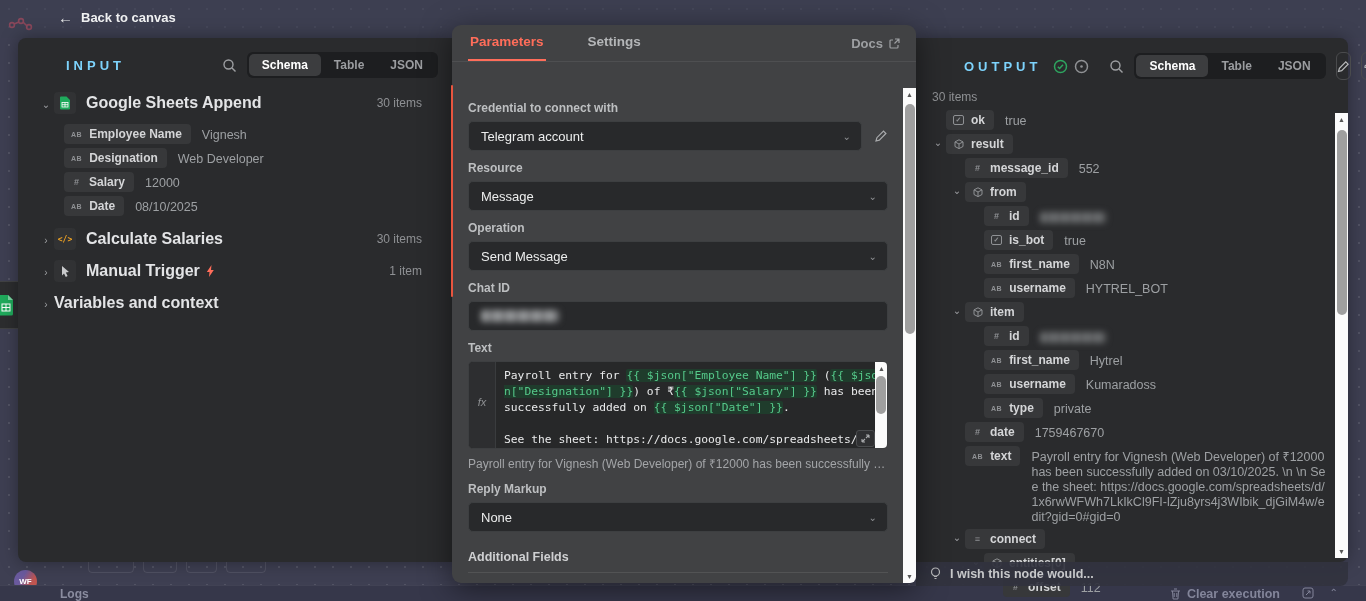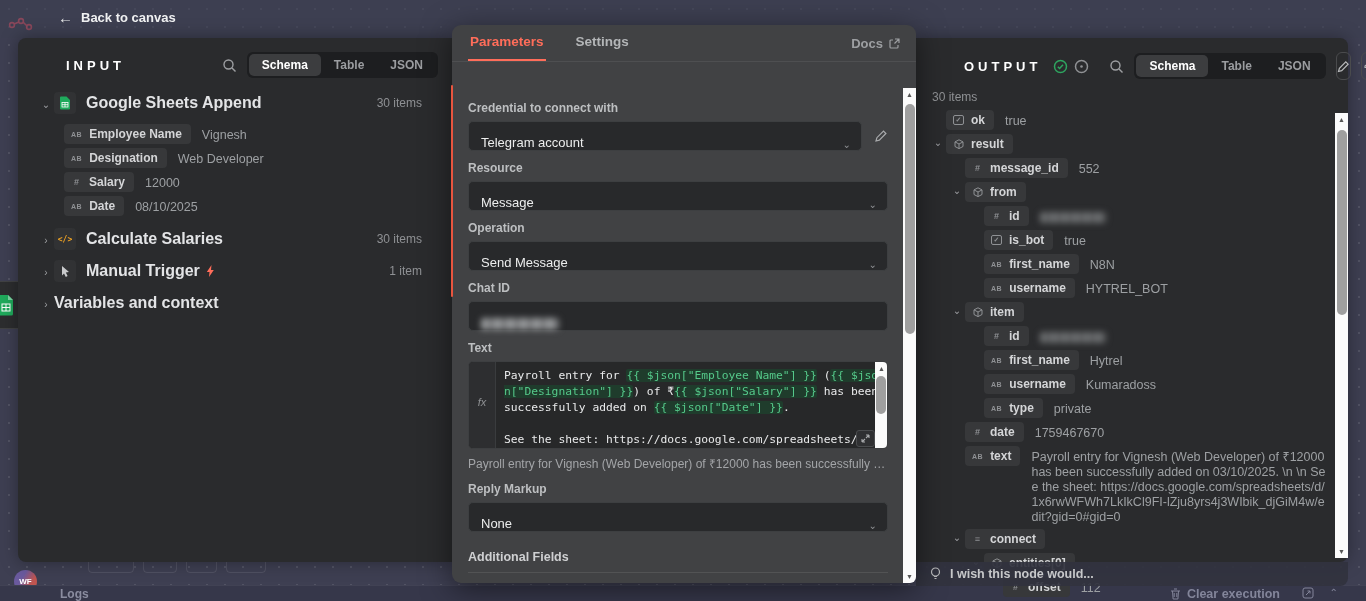--- a/index.html
+++ b/index.html
@@ -31,21 +31,21 @@
   .logs-strip { position:absolute; left:0; top:585px; width:1366px; height:16px; background:#36374a; border-top:1px solid rgba(255,255,255,.06); }
   .logs-label { position:absolute; left:60px; top:587px; font-size:12px; font-weight:bold; color:#8b8da0; }
   .clear-exec { position:absolute; right:86px; top:587px; display:flex; gap:6px; align-items:center; color:#83859a; font-size:12.5px; font-weight:bold; cursor:pointer; }
   .log-ico { position:absolute; top:587px; color:#83859a; font-size:11px; cursor:pointer; }
 
   
   .panel { position:absolute; top:38px; height:524px; background:#2a2b2d; box-shadow:0 0 18px rgba(0,0,0,.35); }
   #input-panel { left:18px; width:434px; border-radius:8px 0 0 8px; }
   #output-panel { left:916px; width:432px; border-radius:0 8px 8px 0; }
   .panel-head { display:flex; align-items:center; padding:14px 14px 10px 16px; gap:10px; }
-  .panel-title { font-size:13px; font-weight:bold; letter-spacing:4px; color:#ffffff;padding-left:32px; }
+  .panel-title { font-size:13px; font-weight:bold; letter-spacing:4px; color:#7dd3fc;padding-left:32px; }
   .head-spacer { flex:1; }
   .seg { display:flex; background:#1d1e20; border-radius:6px; padding:2px; }
   .seg .opt { font-size:12px; font-weight:bold; color:#9b9da0; padding:4px 13px; border-radius:5px; cursor:pointer; white-space:nowrap; }
   .seg .opt.active { background:#3c3d3f; color:#fff; }
   .icon-btn { width:28px; height:28px; border:1px solid #4a4b4d; border-radius:6px; display:flex; align-items:center; justify-content:center; color:#b9babc; cursor:pointer; background:transparent; }
   .search-ico { color:#9d9fa2; cursor:pointer; display:flex; }
   .items-count { font-size:12px; color:#8f9194; position:absolute; left:16px; top:52px; }
 
   
   .tree { position:absolute; left:0; right:14px; top:48px; }
@@ -73,28 +73,28 @@
 
   
   #modal { position:absolute; left:452px; top:25px; width:464px; height:558px; background:#414244; border-radius:9px;
     box-shadow:0 6px 30px rgba(0,0,0,.5); }
   .drag-hint { position:absolute; left:-1px; top:60px; width:2px; height:212px; background:#e8553f; border-radius:2px; }
   .m-head { display:flex; align-items:center; padding:13px 14px 8px 16px; }
   .tg-ico { width:23px; height:23px; border-radius:50%; background:#2fa6dd; display:flex; align-items:center; justify-content:center; margin-right:10px; flex:none; }
   .m-title { font-size:15px; font-weight:bold; color:#f2f3f4; flex:1; }
   .exec-btn { background:#ff6d5a; color:#fff; font-weight:bold; font-size:13px; border:none; border-radius:6px;
     padding:8px 13px; display:flex; align-items:center; gap:7px; cursor:pointer; font-family:inherit; }
-  .m-tabs { display:flex; align-items:center; padding:0 16px; border-bottom:1px solid rgba(255,255,255,.07); }
+  .m-tabs { display:flex; align-items:center; padding:0 16px; border-bottom:1px solid rgba(255,255,255,.07);gap:12px; }
   .m-tab { font-size:13.5px; font-weight:bold; padding:9px 2px 10px; margin-right:28px; color:#b4b6b8; cursor:pointer; border-bottom:2px solid transparent; }
   .m-tab.active { color:#ff6d5a; border-bottom-color:#ff6d5a; }
   .docs-link { margin-left:auto; font-size:13px; font-weight:bold; color:#9d9fa2; display:flex; align-items:center; gap:6px; cursor:pointer; }
   .m-body { position:absolute; left:0; top:63px; right:13px; bottom:0; padding:11px 15px 0 16px; overflow:hidden; }
   .f-label { font-size:12px; font-weight:bold; color:#bdbfc1; margin:10px 0 6px; }
   .f-select, .f-input { position:relative; height:30px; background:#28292b; border:1px solid #3d3f41; border-radius:5px;
-    display:flex; align-items:flex-end; padding:0 12px; font-size:13px; color:#eceded; cursor:pointer; }
+    display:flex; align-items:center; padding:0 12px; font-size:13px; color:#eceded; cursor:pointer; }
   .f-select .sel-chev { position:absolute; right:10px; color:#8f9194; font-size:10px; }
   .cred-row { display:flex; align-items:center; gap:12px; }
   .cred-row .f-select { flex:1; }
   .pencil { color:#a9abad; cursor:pointer; display:flex; }
   .blur-val { width:78px; height:12px; border-radius:3px; filter:blur(3px);
     background:repeating-linear-gradient(90deg,#9a9c9e 0 7px,#77797b 7px 13px); }
   .section-label { font-size:12.5px; font-weight:bold; color:#cfd0d2; margin:18px 0 0; }
   .hr { height:1px; background:rgba(255,255,255,.09); margin:8px 0 4px; }
 
   

